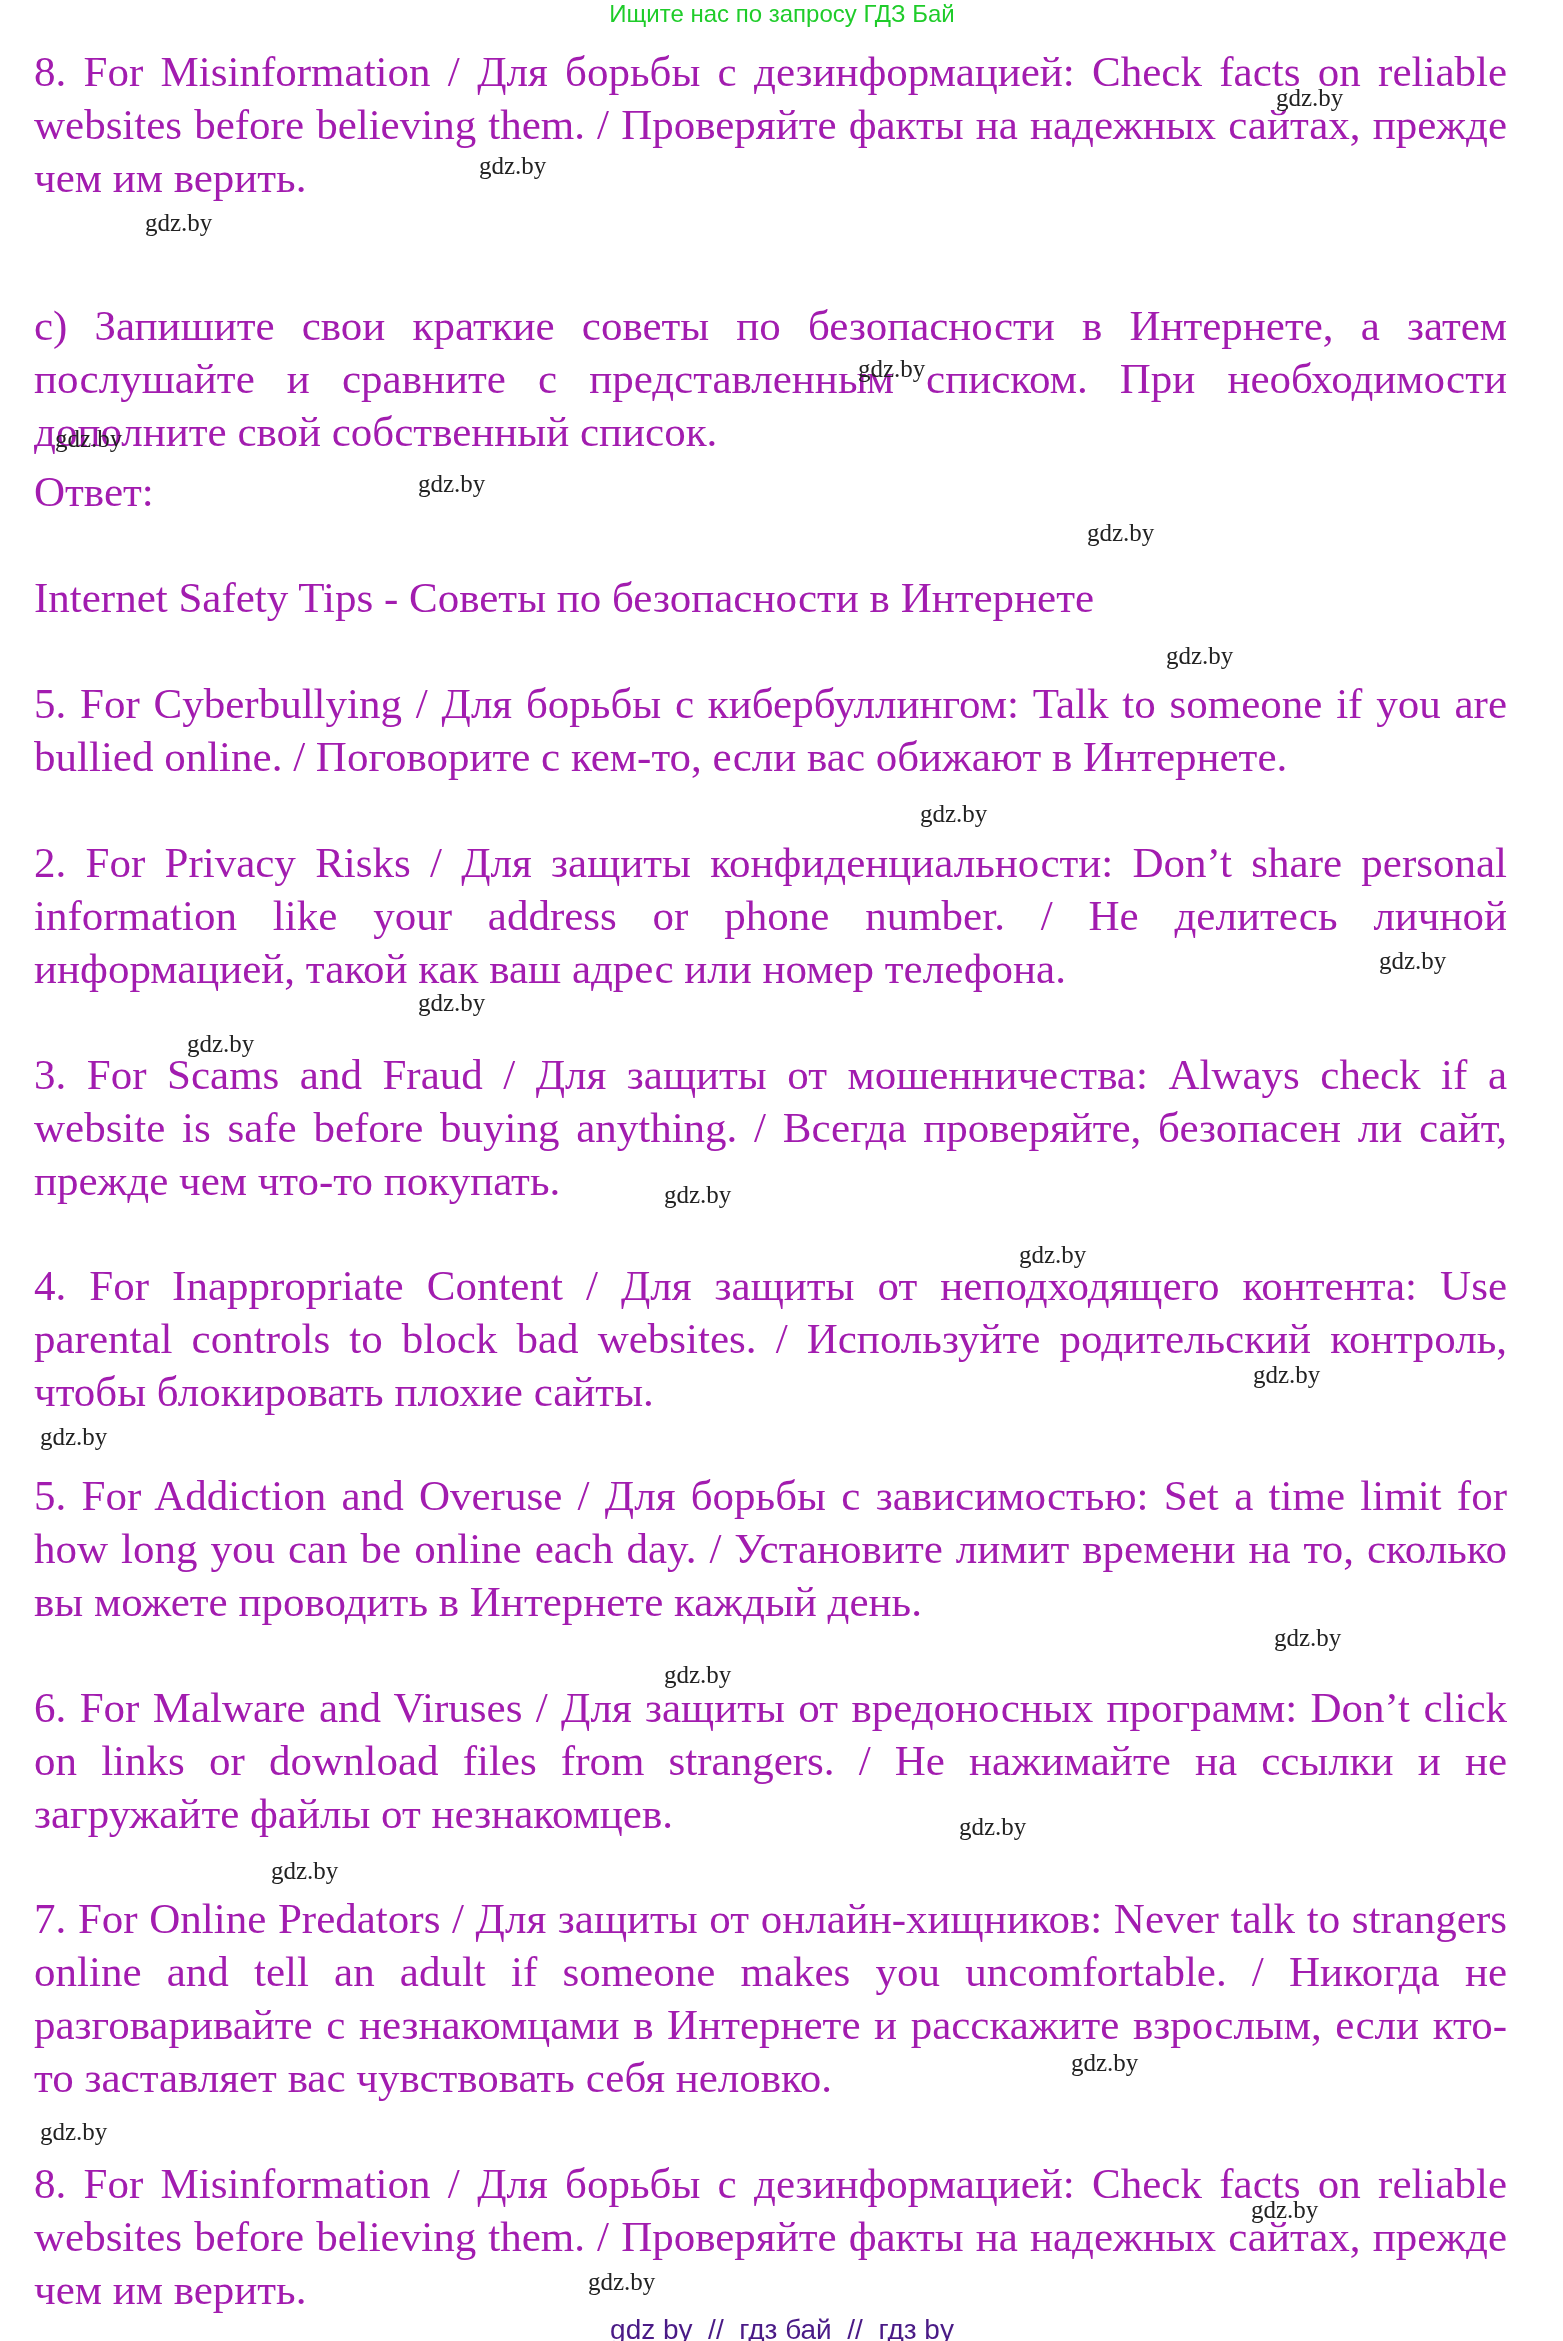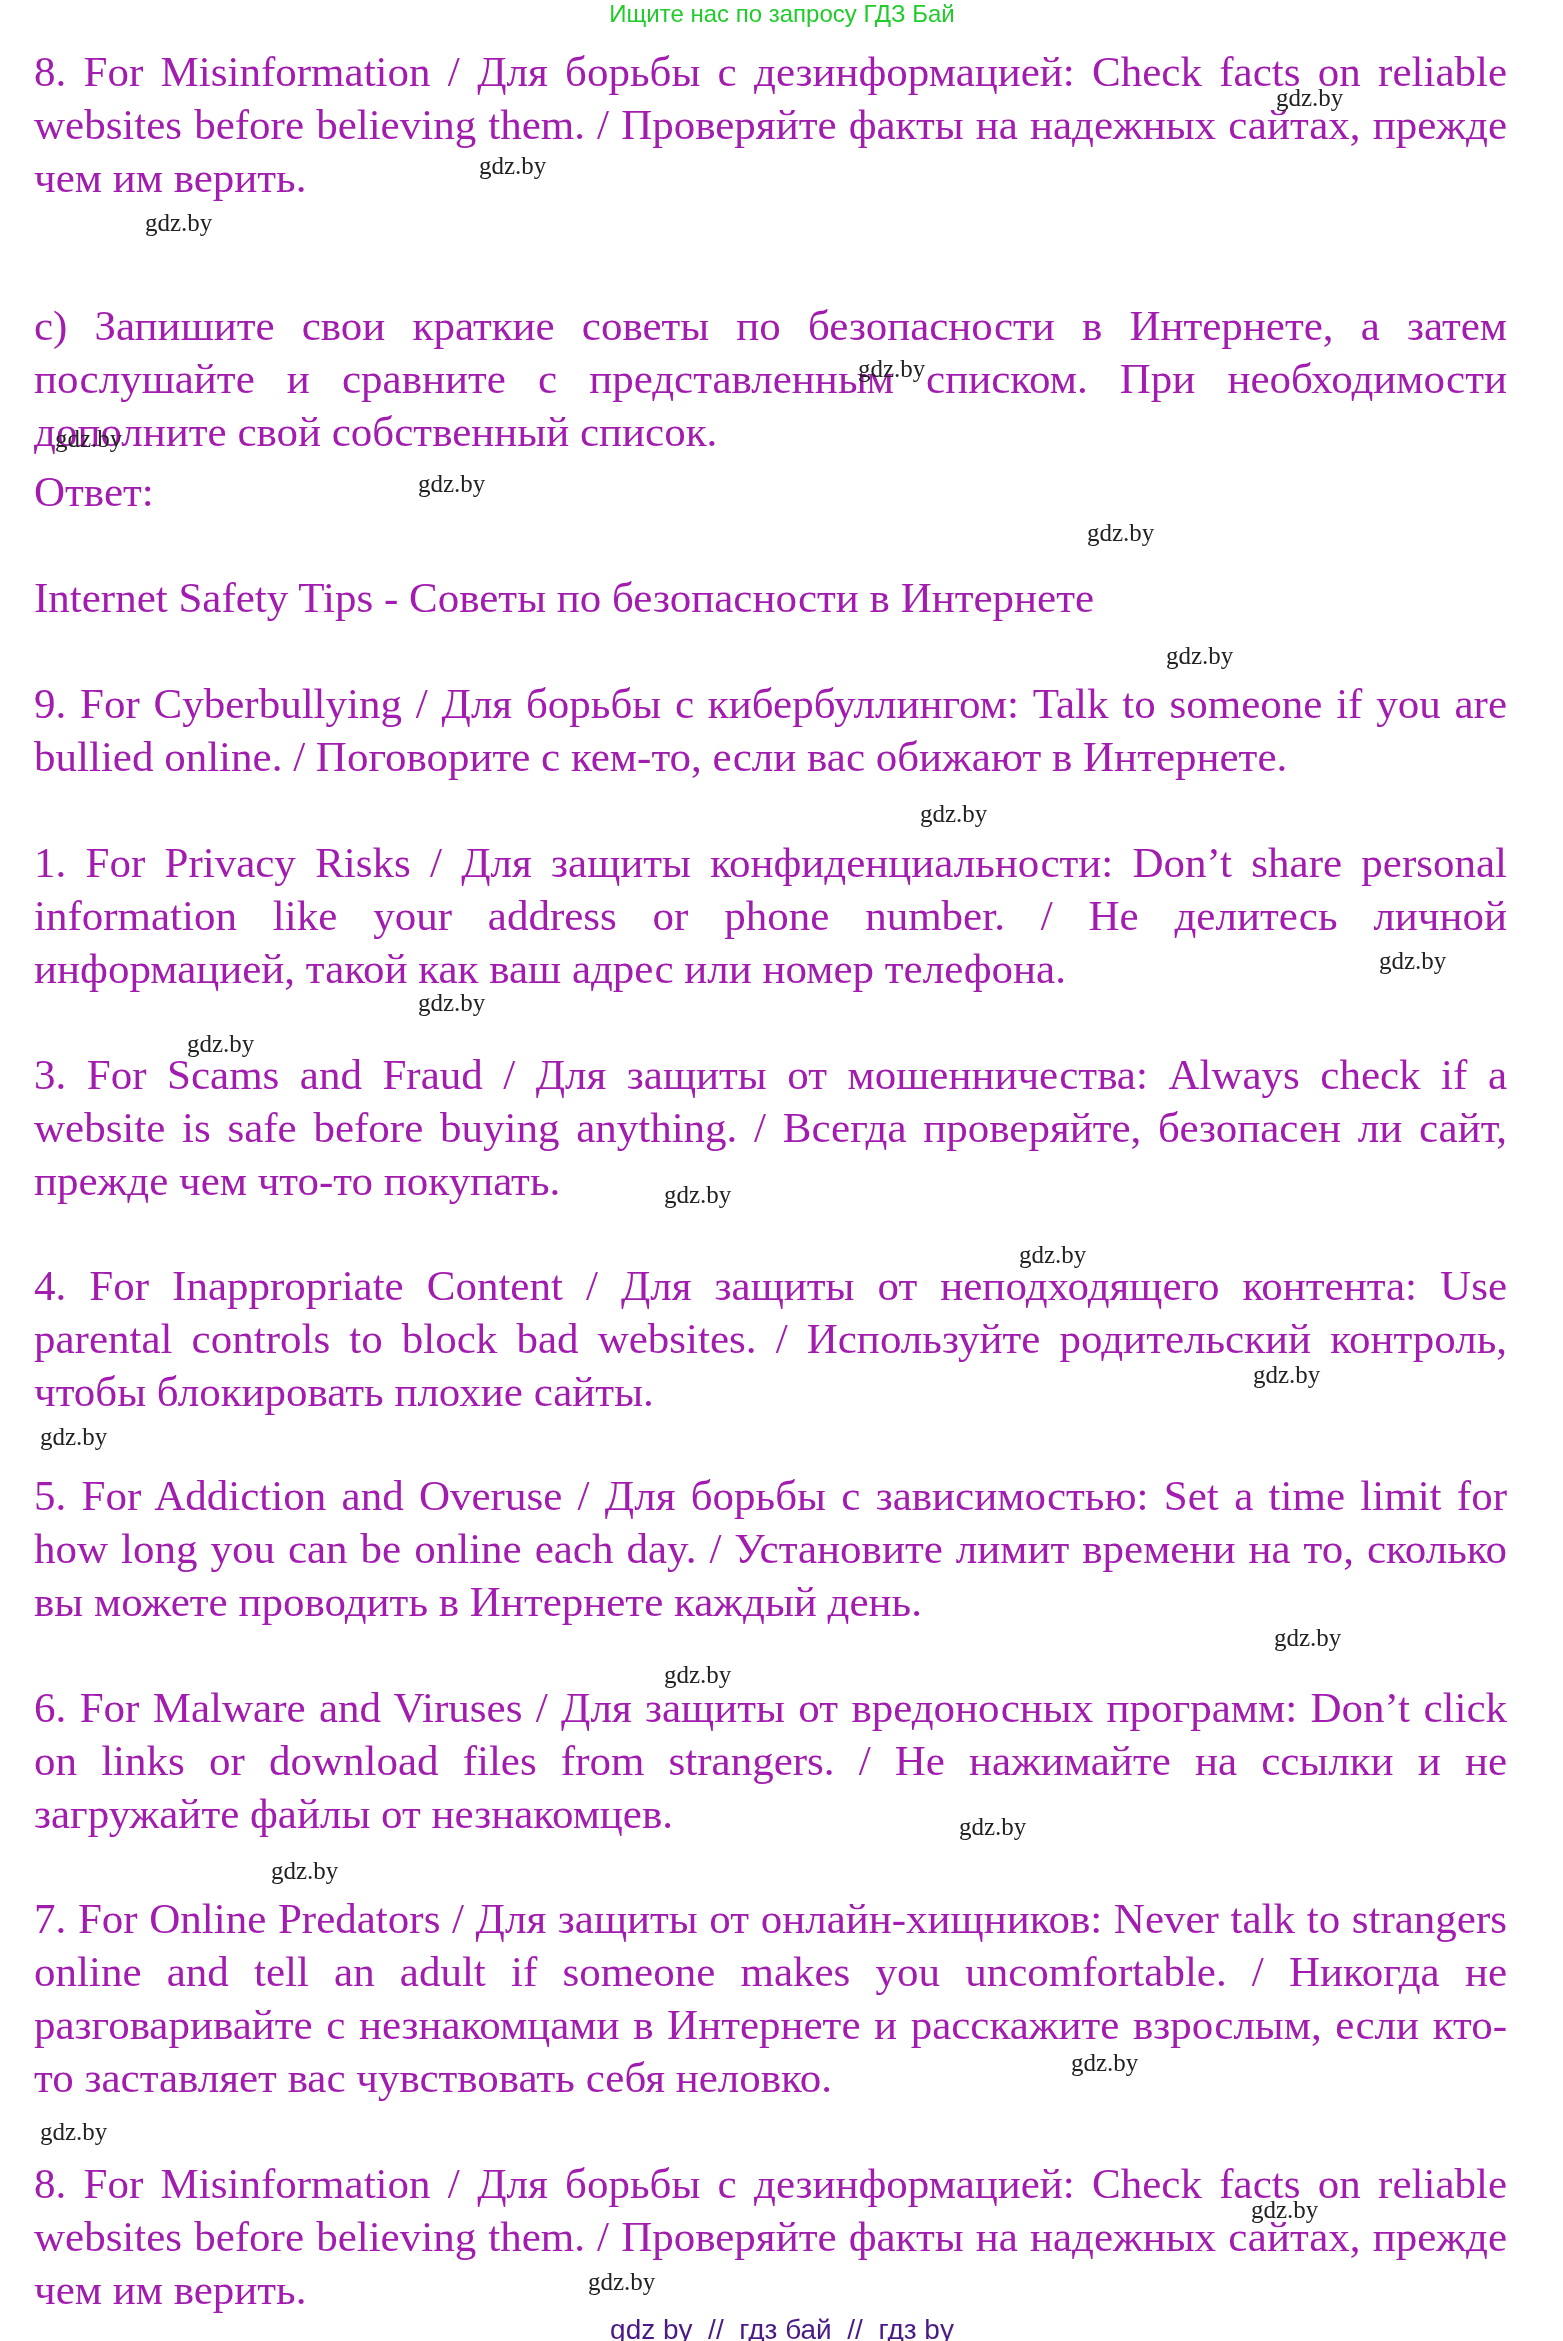--- a/index.html
+++ b/index.html
@@ -30,22 +30,22 @@
 <div class="header">Ищите нас по запросу ГДЗ Бай</div>
 
 <div class="block" style="top:45px;">8. For Misinformation / Для борьбы с дезинформацией: Check facts on reliable websites before believing them. / Проверяйте факты на надежных сайтах, прежде чем им верить.</div>
 
 <div class="block" style="top:255px;margin-top:44px;">c) Запишите свои краткие советы по безопасности в Интернете, а затем послушайте и сравните с представленным списком. При необходимости дополните свой собственный список.</div>
 
 <div class="block" style="top:465px;">Ответ:</div>
 
 <div class="block" style="top:571px;">Internet Safety Tips - Советы по безопасности в Интернете</div>
 
-<div class="block" style="top:677px;">9. For Cyberbullying / Для борьбы с кибербуллингом: Talk to someone if you are bullied online. / Поговорите с кем-то, если вас обижают в Интернете.</div>
-<div class="block" style="top:836px;">1. For Privacy Risks / Для защиты конфиденциальности: Don’t share personal information like your address or phone number. / Не делитесь личной информацией, такой как ваш адрес или номер телефона.</div>
+<div class="block" style="top:677px;">5. For Cyberbullying / Для борьбы с кибербуллингом: Talk to someone if you are bullied online. / Поговорите с кем-то, если вас обижают в Интернете.</div>
+<div class="block" style="top:836px;">2. For Privacy Risks / Для защиты конфиденциальности: Don’t share personal information like your address or phone number. / Не делитесь личной информацией, такой как ваш адрес или номер телефона.</div>
 <div class="block" style="top:1048px;">3. For Scams and Fraud / Для защиты от мошенничества: Always check if a website is safe before buying anything. / Всегда проверяйте, безопасен ли сайт, прежде чем что-то покупать.</div>
 <div class="block" style="top:1259px;">4. For Inappropriate Content / Для защиты от неподходящего контента: Use parental controls to block bad websites. / Используйте родительский контроль, чтобы блокировать плохие сайты.</div>
 <div class="block" style="top:1469px;">5. For Addiction and Overuse / Для борьбы с зависимостью: Set a time limit for how long you can be online each day. / Установите лимит времени на то, сколько вы можете проводить в Интернете каждый день.</div>
 <div class="block" style="top:1681px;">6. For Malware and Viruses / Для защиты от вредоносных программ: Don’t click on links or download files from strangers. / Не нажимайте на ссылки и не загружайте файлы от незнакомцев.</div>
 <div class="block" style="top:1892px;">7. For Online Predators / Для защиты от онлайн-хищников: Never talk to strangers online and tell an adult if someone makes you uncomfortable. / Никогда не разговаривайте с незнакомцами в Интернете и расскажите взрослым, если кто-то заставляет вас чувствовать себя неловко.</div>
 <div class="block" style="top:2157px;">8. For Misinformation / Для борьбы с дезинформацией: Check facts on reliable websites before believing them. / Проверяйте факты на надежных сайтах, прежде чем им верить.</div>
 
 <div class="wm" style="left:1276px;top:86px;">gdz.by</div>
 <div class="wm" style="left:479px;top:154px;">gdz.by</div>
 <div class="wm" style="left:145px;top:211px;">gdz.by</div>

